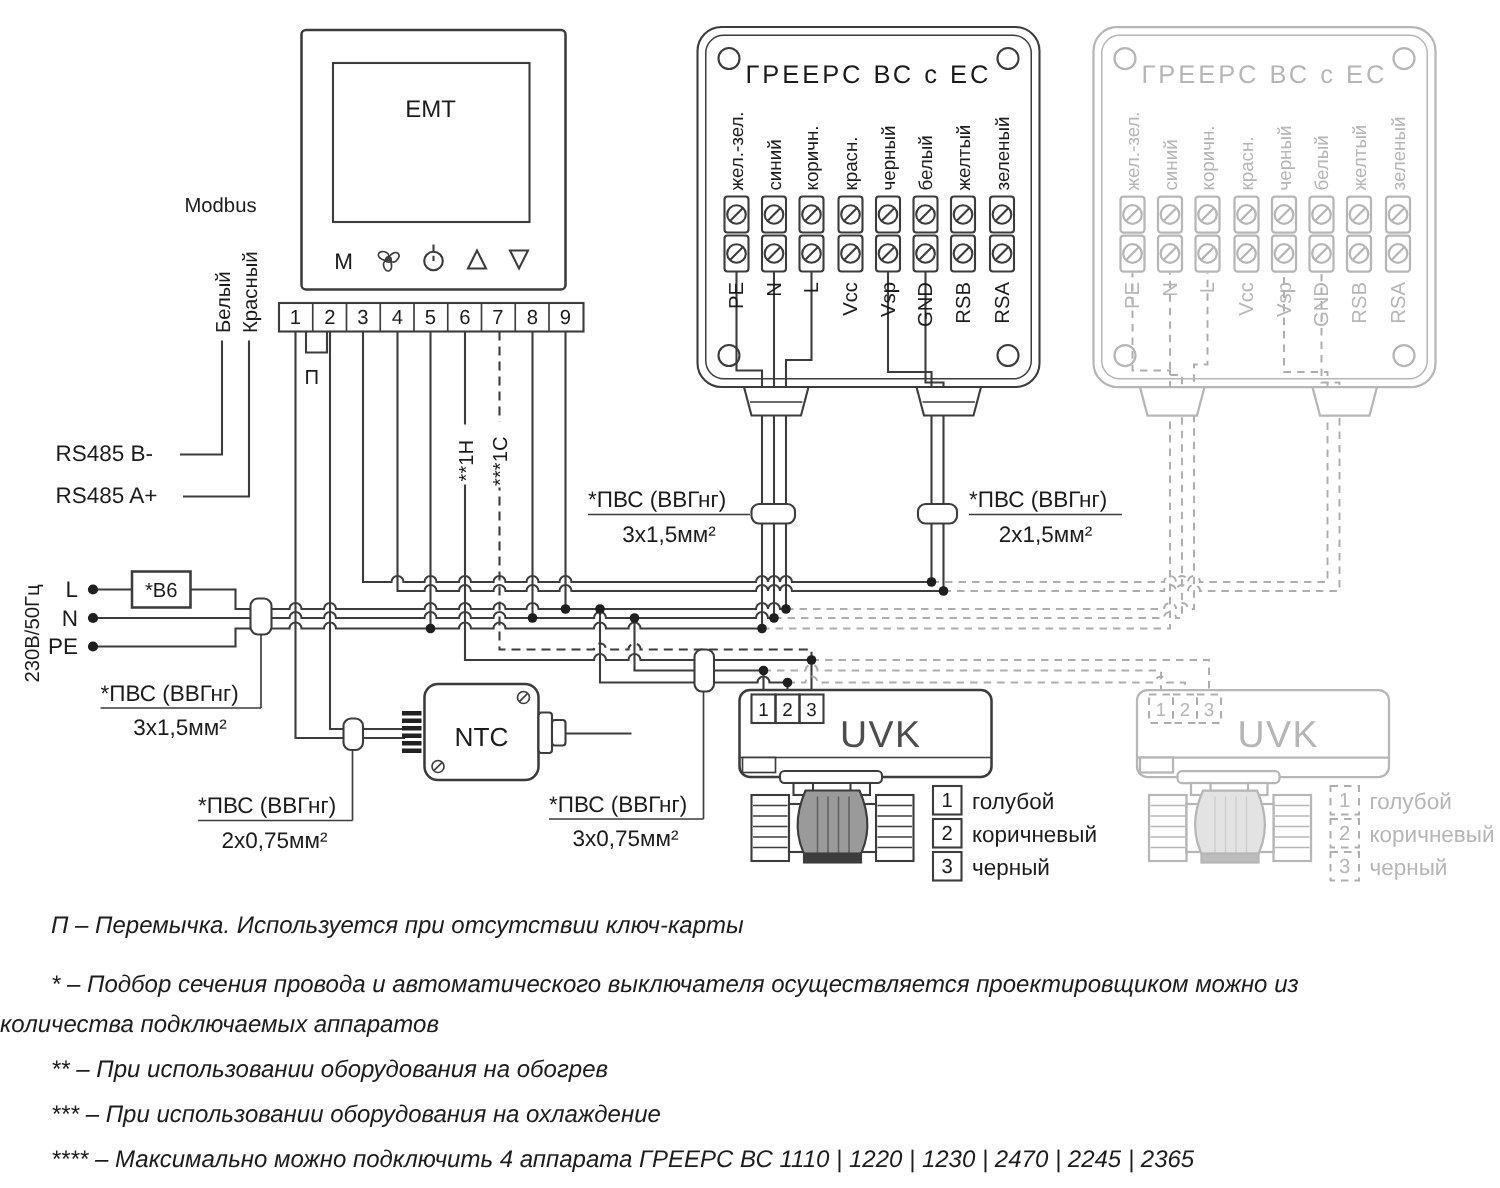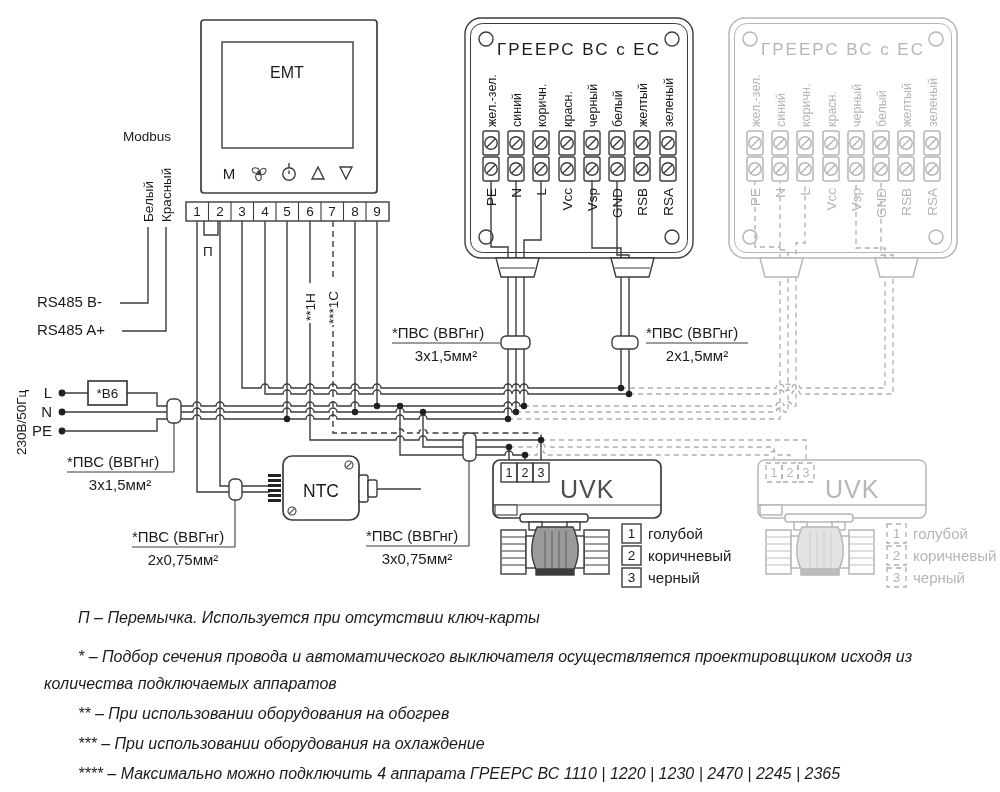--- a/index.html
+++ b/index.html
@@ -14,21 +14,21 @@
   .gtx{fill:#b6b6b6}
   .w{stroke:#3c3c3c;stroke-width:1.4;fill:none}
   .w2{stroke:#3c3c3c;stroke-width:1.7;fill:none}
   .wt{stroke:#3c3c3c;stroke-width:1.1;fill:none}
   .dk{stroke:#3c3c3c;stroke-width:1.4;fill:none;stroke-dasharray:6 4}
   .gd{stroke:#aeaeae;stroke-width:1.3;fill:none;stroke-dasharray:5 4}
   .gs{stroke:#b6b6b6;stroke-width:1.5;fill:none}
   .dot{fill:#1f1f1f;stroke:none}
   .wh{fill:#fff}
   .notes{position:absolute;left:0;width:880px;color:#1c1c1c;
-         font:italic 16px "Liberation Sans",sans-serif;text-indent:34px;line-height:1.7;padding-left:44px;}
+         font:italic 16px "Liberation Sans",sans-serif;text-indent:34px;line-height:1.7;}
 </style>
 </head>
 <body>
 
 <div class="stage">
 <svg width="1000" height="600" viewBox="0 0 1000 600">
   <defs>
     <g id="scr">
           <rect x="-8" y="-12" width="16" height="24" rx="2"></rect>
           <circle r="6.2"></circle>
@@ -363,17 +363,17 @@
       <text class="s13 mid gtx" x="896.5" y="560">2</text>
       <text class="s13 mid gtx" x="896.5" y="582">3</text>
       <text class="s15 gtx" x="913" y="539">голубой</text>
       <text class="s15 gtx" x="913" y="561">коричневый</text>
       <text class="s15 gtx" x="913" y="583">черный</text>
     </g>
   </g>
 </svg>
 
   <div class="notes" style="top:604px">П – Перемычка. Используется при отсутствии ключ-карты</div>
-  <div class="notes" style="top:643px">* – Подбор сечения провода и автоматического выключателя осуществляется проектировщиком исходя из количества подключаемых аппаратов</div>
+  <div class="notes" style="top:643px">* – Подбор сечения провода и автоматического выключателя осуществляется проектировщиком можно из количества подключаемых аппаратов</div>
   <div class="notes" style="top:730px">*** – При использовании оборудования на охлаждение</div>
   <div class="notes" style="top:700px">** – При использовании оборудования на обогрев</div>
   <div class="notes" style="top:760px">**** – Максимально можно подключить 4 аппарата ГРЕЕРС ВС 1110 | 1220 | 1230 | 2470 | 2245 | 2365</div>
 </div>
 
 </body></html>

